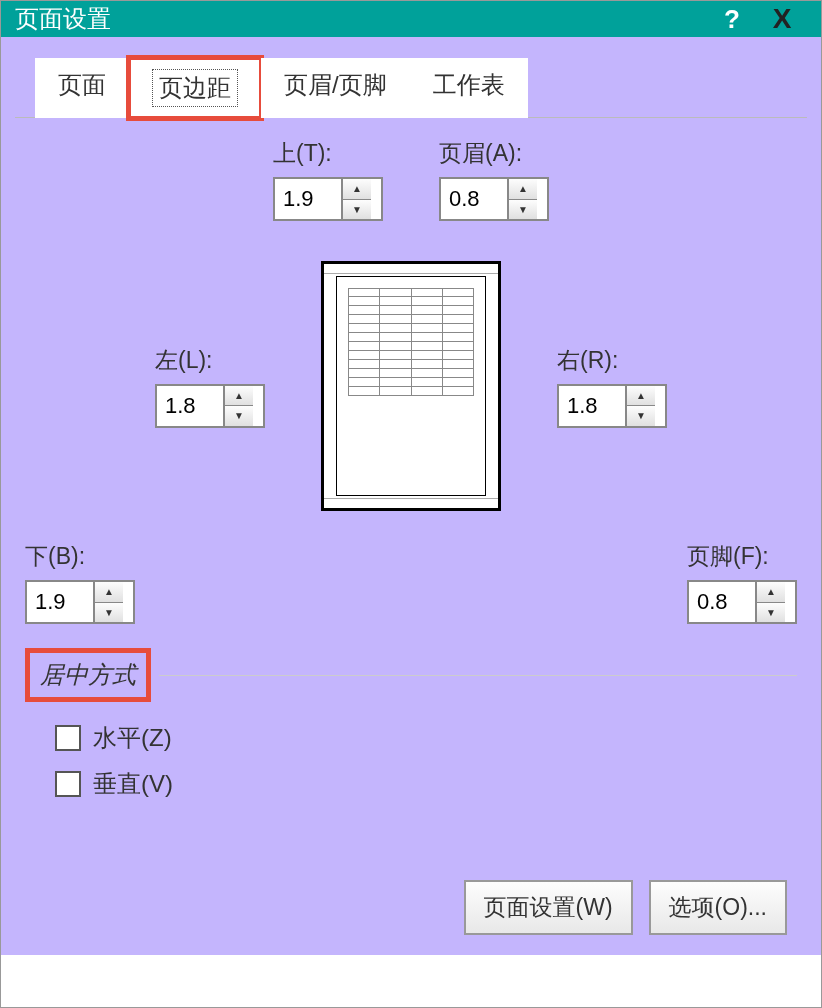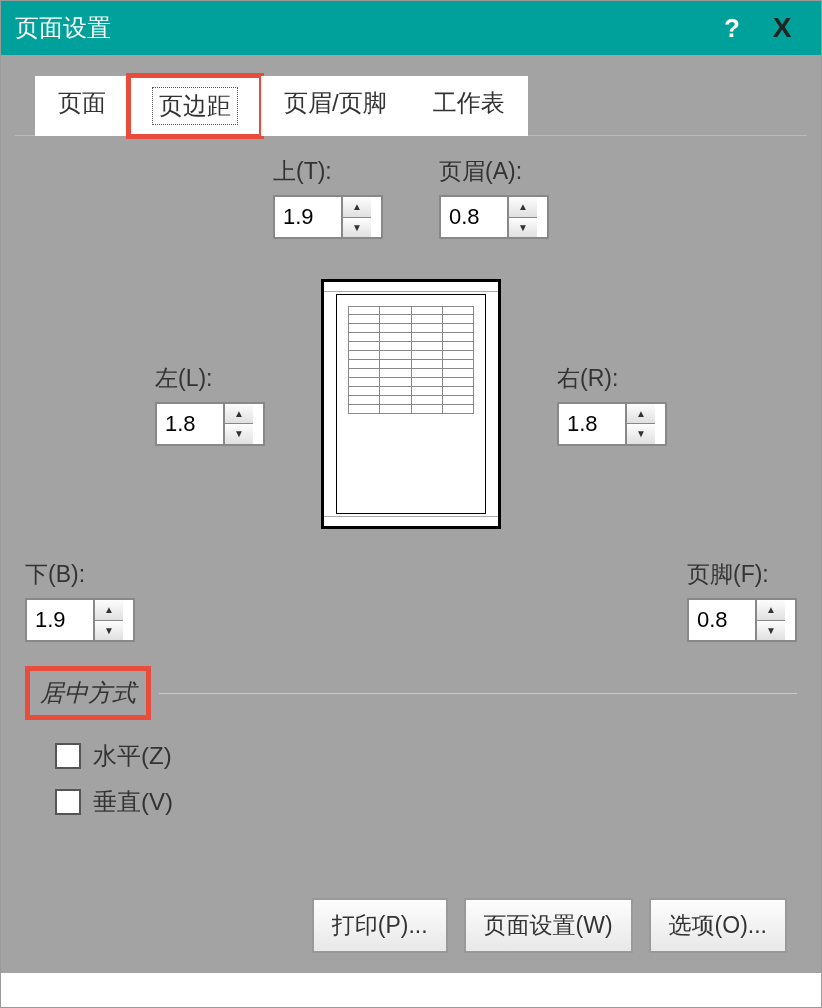--- a/index.html
+++ b/index.html
@@ -15,21 +15,21 @@
       height: 1008px;
       overflow: hidden;
     }
     .window {
       width: 822px;
       height: 1008px;
       background: #fff;
       border: 1px solid #999;
     }
     .titlebar {
-      height: 54px;
+      height: 36px;
       background: #00a19a;
       color: #fff;
       display: flex;
       align-items: center;
       padding: 4px 14px;
     }
     .titlebar-title {
       flex: 1;
       font-size: 24px;
     }
@@ -44,21 +44,21 @@
     .titlebar-close {
       width: 50px;
       text-align: center;
       font-size: 28px;
       font-weight: bold;
       color: #222;
       cursor: pointer;
     }
     .content {
       padding: 20px 14px 0 14px;
-      background: #a3a3a3;
+      background: #c4b5fd;
     }
     .tabs {
       display: flex;
       border-bottom: 1px solid #bbb;
       padding-left: 20px;
     }
     .tab {
       padding: 10px 22px;
       font-size: 24px;
       color: #333;
@@ -438,20 +438,19 @@
           <div class="checkbox"></div>
           <span>水平(Z)</span>
         </div>
         <div class="checkbox-row">
           <div class="checkbox"></div>
           <span>垂直(V)</span>
         </div>
       </div>
 
       <div class="footer-buttons">
-        <button class="btn">打印(P)...</button>
         <button class="btn">页面设置(W)</button>
         <button class="btn">选项(O)...</button>
       </div>
 
     </div>
   </div>
 </div>
 
 </body></html>

